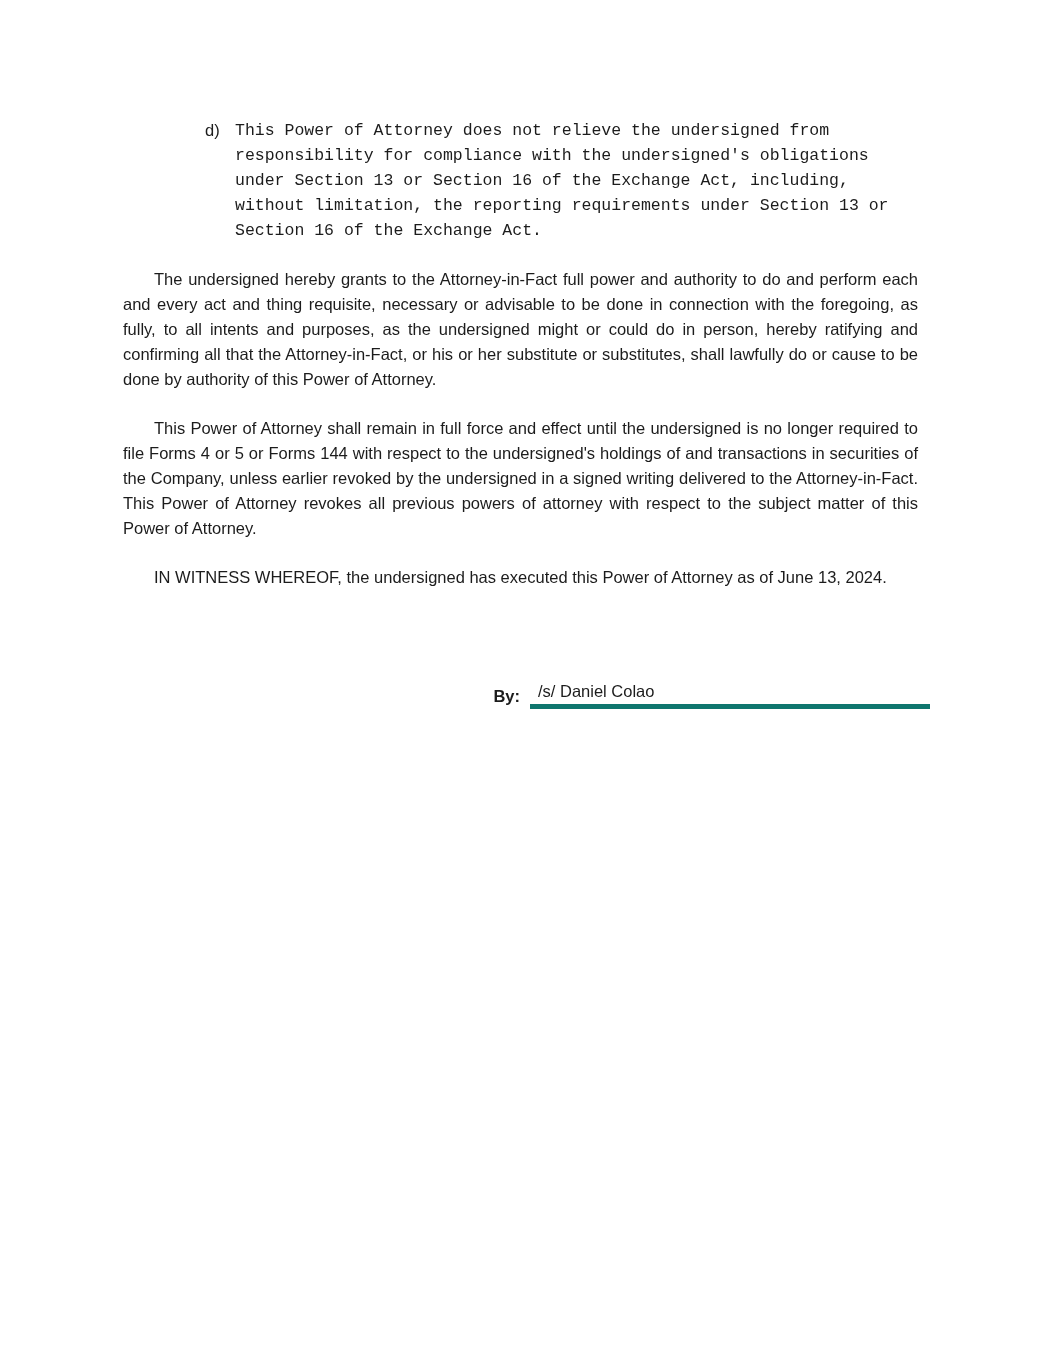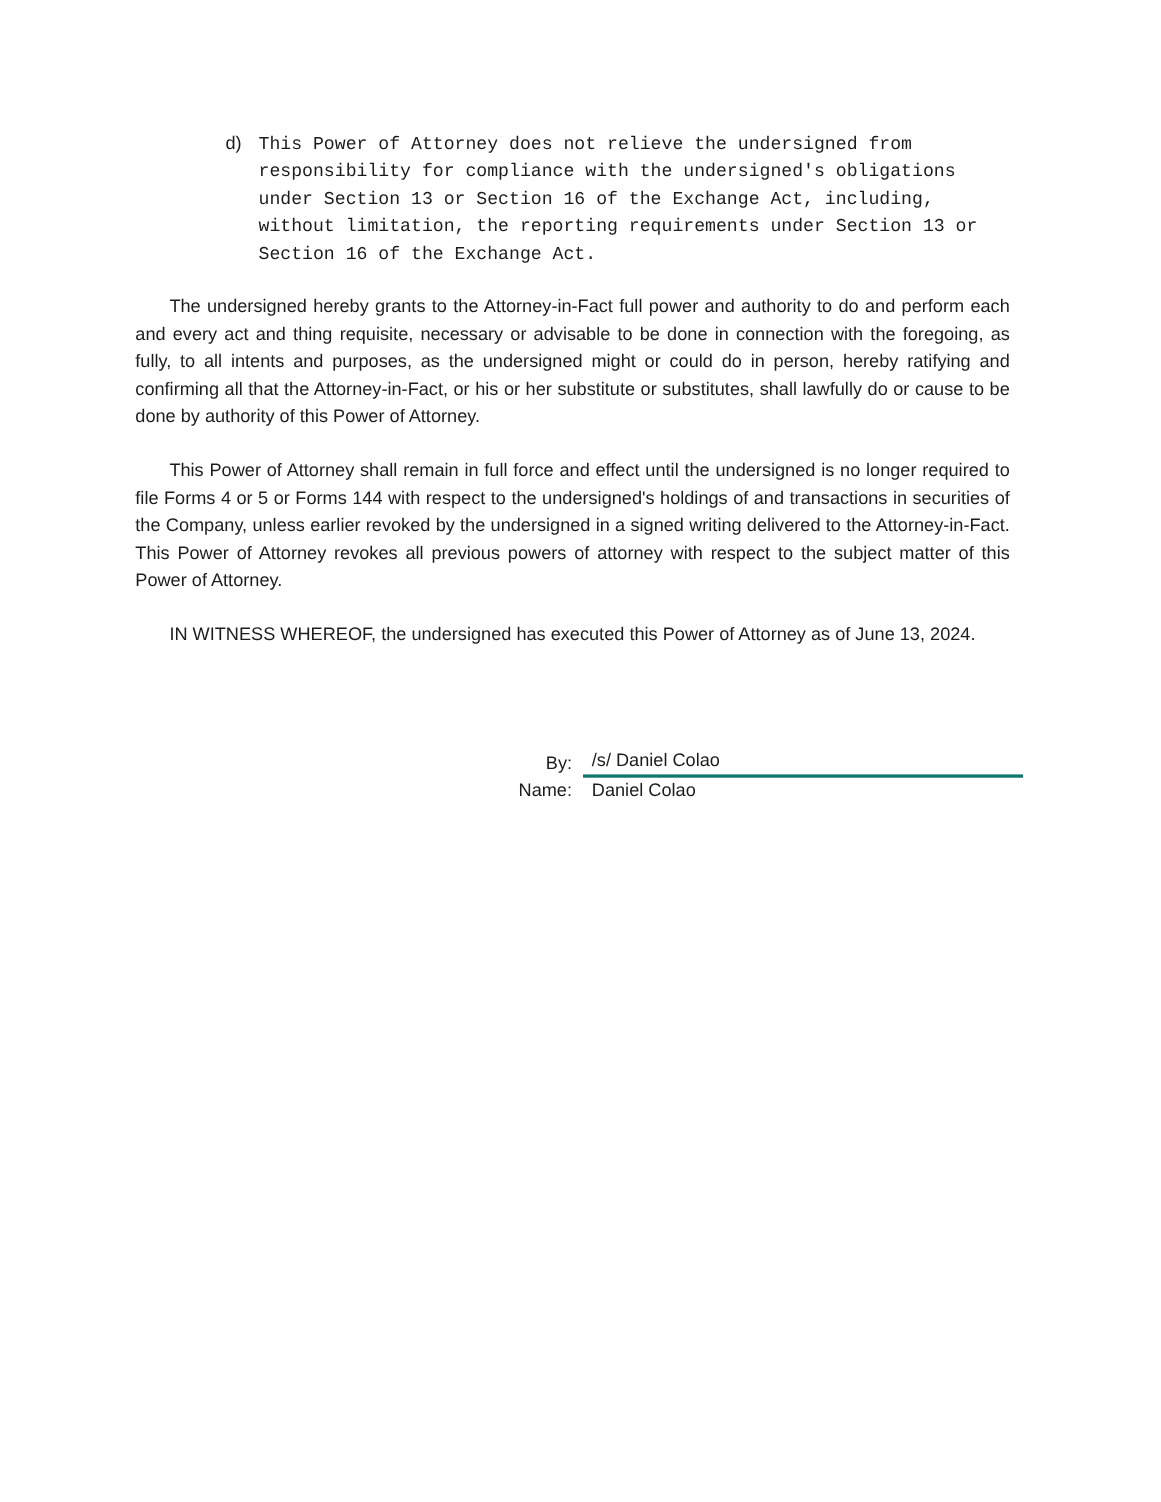--- a/index.html
+++ b/index.html
@@ -47,27 +47,28 @@
     margin-left: 340px;
   }
   .sig-row {
     display: flex;
     align-items: flex-end;
   }
   .sig-label {
     flex: none;
     width: 57px;
     text-align: right;
+    font-weight: bold;
   }
   .sig-line {
     flex: none;
     width: 392px;
     margin-left: 10px;
     padding-left: 8px;
-    border-bottom: 3px solid #0f766e;
+    border-bottom: 5px solid #0f766e;
   }
   .sig-plain {
     flex: none;
     width: 400px;
     margin-left: 10px;
     padding-left: 8px;
   }
 </style>
 </head>
 <body>
@@ -85,19 +86,15 @@
 
   <p class="para">IN WITNESS WHEREOF, the undersigned has executed this Power of Attorney as of June 13, 2024.</p>
 
   <div class="sig">
     <div class="sig-row">
       <span class="sig-label">By:</span>
       <span class="sig-line">
         <span>/s/ Daniel Colao</span>
       </span>
     </div>
-    <div class="sig-row">
-      <span class="sig-label">Name:</span>
-      <span class="sig-plain">Daniel Colao</span>
-    </div>
   </div>
 
 </div>
 
 </body></html>

